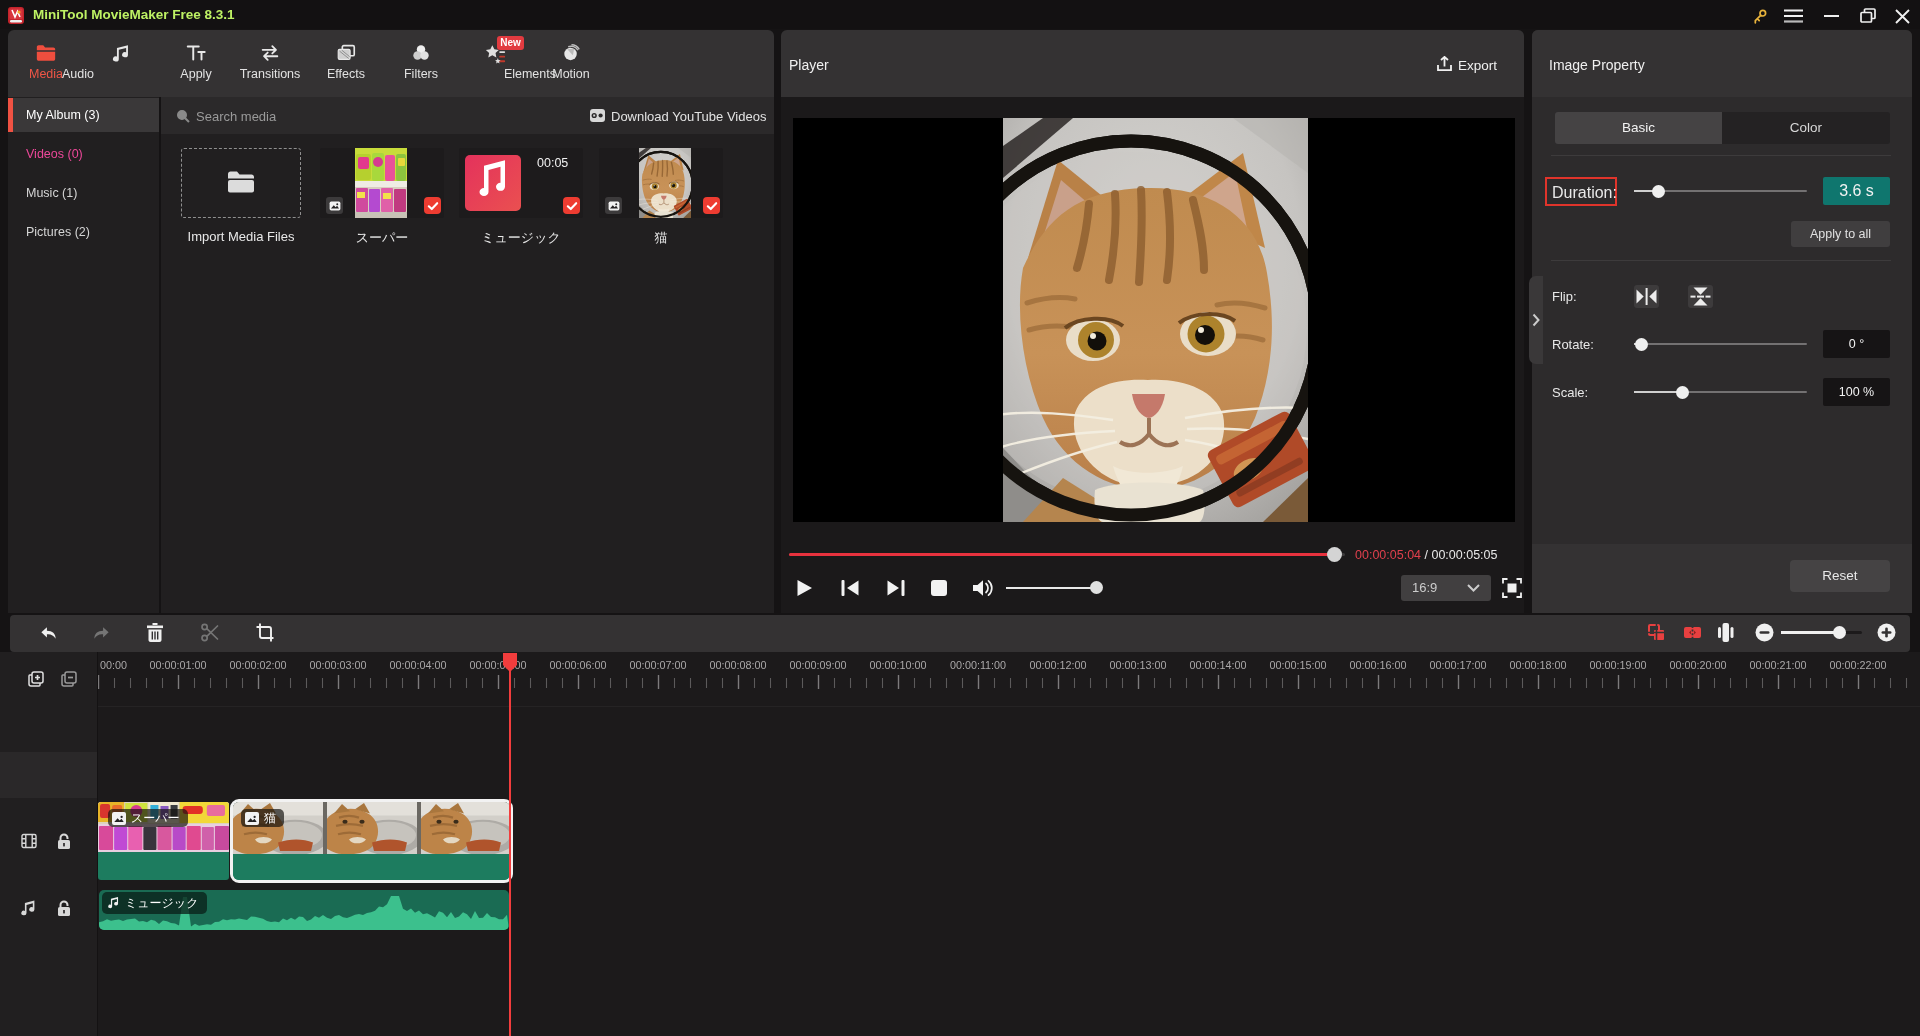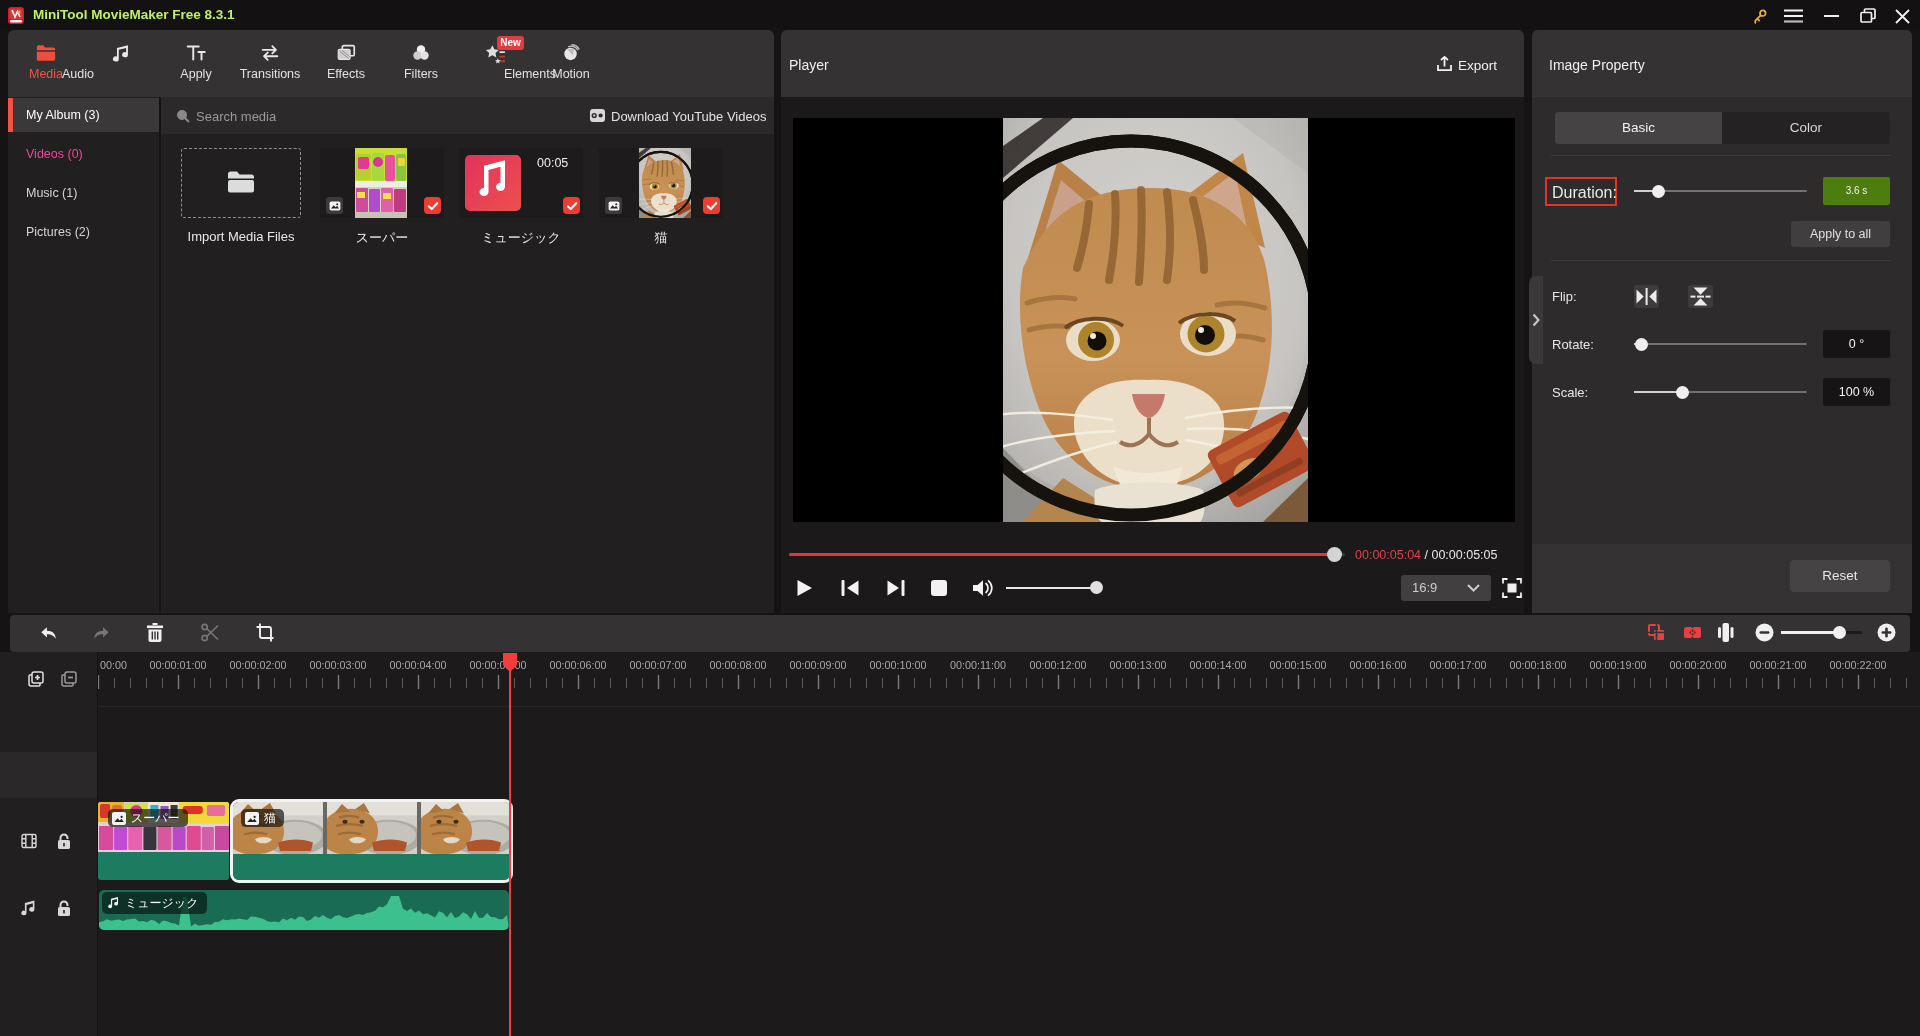--- a/index.html
+++ b/index.html
@@ -450,21 +450,21 @@
     </svg>
   </div>
 <div class="abs" style="left:1555px;top:112px;width:167px;height:32px;background:#454344;border-radius:3px 0 0 3px;color:#f2f2f2;font-size:13.5px;text-align:center;line-height:32px">Basic</div>
 <div class="abs" style="left:1722px;top:112px;width:168px;height:32px;background:#242223;border-radius:0 3px 3px 0;color:#d8d8d8;font-size:13.5px;text-align:center;line-height:32px">Color</div>
 <div class="abs" style="left:1551px;top:155px;width:340px;height:1px;background:#3d3b3c"></div>
 <div class="abs" style="left:1545px;top:177px;width:72px;height:29px;border:2px solid #e0342b"></div>
 <div class="abs" style="left:1552px;top:184px;font-size:16px;color:#e8e8e8">Duration:</div>
 <div class="abs" style="left:1634px;top:190px;width:173px;height:2px;background:#737172;border-radius:1px"></div>
 <div class="abs" style="left:1634px;top:190px;width:24px;height:2px;background:#d0d0d0"></div>
 <div class="abs" style="left:1652px;top:184.5px;width:13px;height:13px;background:#efefef;border-radius:50%"></div>
-<div class="abs" style="left:1823px;top:177px;width:67px;height:28px;background:#4d7c0f;border-radius:2px;color:#f2f2f2;font-size:10px;text-align:center;line-height:28px">3.6 s</div>
+<div class="abs" style="left:1823px;top:177px;width:67px;height:28px;background:#0f766e;border-radius:2px;color:#f2f2f2;font-size:16px;text-align:center;line-height:28px">3.6 s</div>
 <div class="abs" style="left:1791px;top:221px;width:99px;height:26px;background:#403e3f;border-radius:3px;color:#e0e0e0;font-size:12.5px;text-align:center;line-height:26px">Apply to all</div>
 <div class="abs" style="left:1551px;top:260px;width:340px;height:1px;background:#3d3b3c"></div>
 <div class="abs" style="left:1552px;top:289px;font-size:13px;color:#e8e8e8">Flip:</div>
 <div class="abs" style="left:1634px;top:285px;width:25px;height:23px;background:#3d3b3c;border-radius:3px">
 <svg viewBox="0 0 25 23">
       <g fill="#ececec">
         <rect x="11.6" y="3" width="2" height="17"></rect>
         <path d="M2.5 4.5 L9.7 11.5 L2.5 18.5 Z"></path>
         <path d="M22.5 4.5 L15.3 11.5 L22.5 18.5 Z"></path>
       </g>

